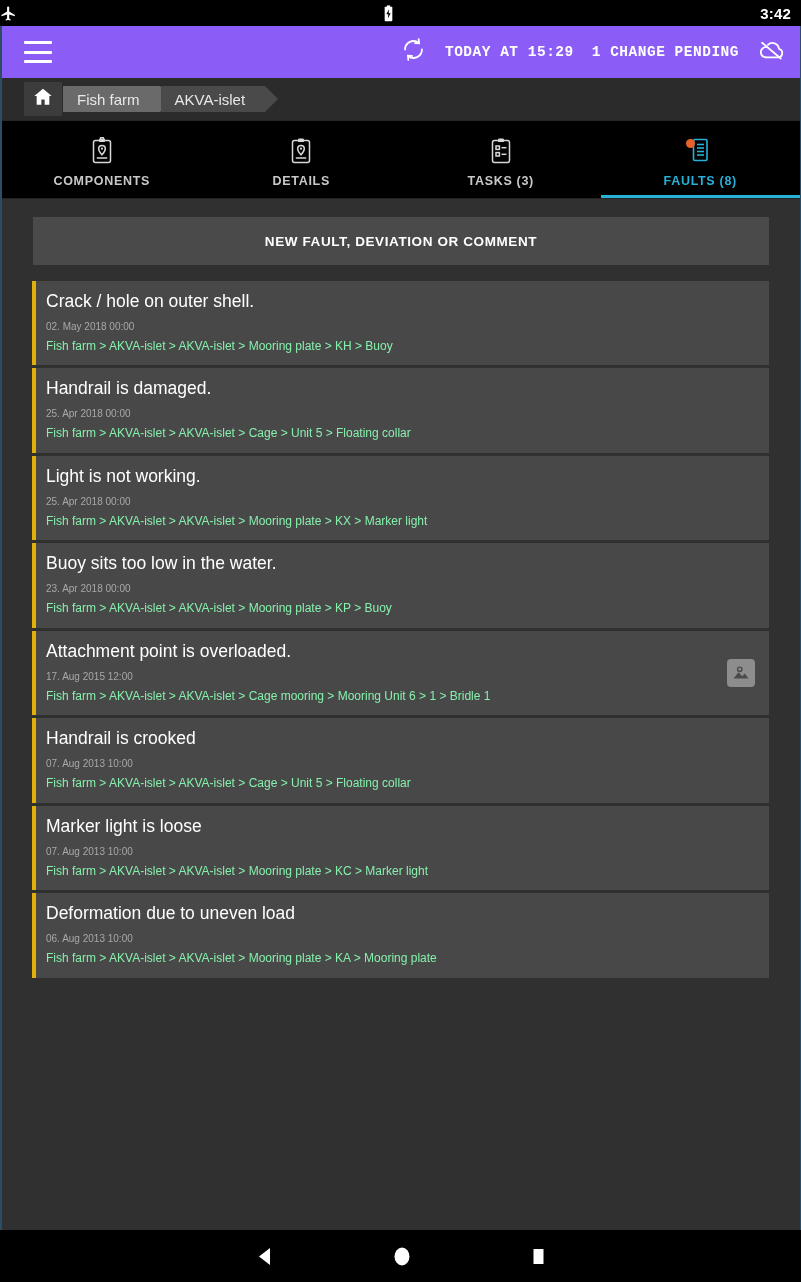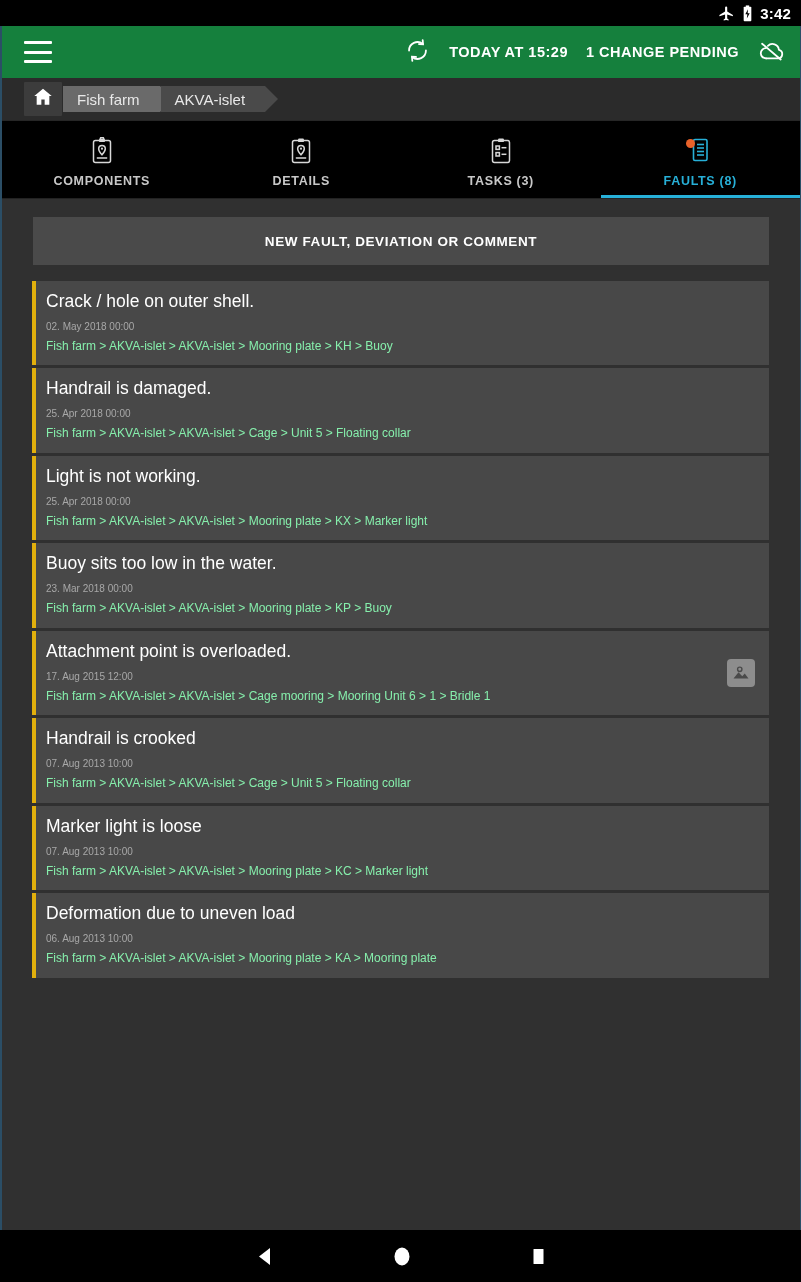--- a/index.html
+++ b/index.html
@@ -12,21 +12,21 @@
   .device {
     position: relative;
     width: 801px; height: 1282px;
     background: #000;
     display: flex; flex-direction: column;
   }
 
   
   .statusbar {
     height: 26px; background: #000;
-    display: flex; align-items: center; justify-content: flex-end;
+    display: flex; align-items: center; justify-content: space-between;
     padding-right: 10px; gap: 7px;
     flex: 0 0 26px;
   }
   .statusbar .sb-icon { display: flex; align-items: center; }
   .statusbar .sb-time {
     color: #fff; font-size: 15px; font-weight: bold;
     letter-spacing: 0.2px; line-height: 1;
   }
 
   
@@ -34,24 +34,25 @@
     flex: 1 1 auto;
     background: #303030;
     display: flex; flex-direction: column;
     border-left: 2px solid #2b4e66;
     border-right: 1px solid #2b4e66;
     overflow: hidden;
   }
 
   
   .actionbar {
-    height: 52px; background: #15803d;
+    height: 52px; background: #8b5cf6;
     display: flex; align-items: center;
     padding: 0 14px 0 22px;
     flex: 0 0 52px;
+    font-family: Liberation Mono, monospace;
   }
   .hamburger {
     width: 28px; height: 22px;
     display: flex; flex-direction: column; justify-content: space-between;
     cursor: pointer;
   }
   .hamburger span { display: block; height: 3px; background: #fff; border-radius: 1px; }
   .actionbar .spacer { flex: 1 1 auto; }
   .ab-right { display: flex; align-items: center; gap: 18px; }
   .ab-text {
@@ -319,21 +320,21 @@
         </div>
 
         <div class="fault-item">
           <div class="fault-title">Light is not working.</div>
           <div class="fault-date">25. Apr 2018 00:00</div>
           <div class="fault-path">Fish farm &gt; AKVA-islet &gt; AKVA-islet &gt; Mooring plate &gt; KX &gt; Marker light</div>
         </div>
 
         <div class="fault-item">
           <div class="fault-title">Buoy sits too low in the water.</div>
-          <div class="fault-date">23. Mar 2018 00:00</div>
+          <div class="fault-date">23. Apr 2018 00:00</div>
           <div class="fault-path">Fish farm &gt; AKVA-islet &gt; AKVA-islet &gt; Mooring plate &gt; KP &gt; Buoy</div>
         </div>
 
         <div class="fault-item">
           <div class="fault-title">Attachment point is overloaded.</div>
           <div class="fault-date">17. Aug 2015 12:00</div>
           <div class="fault-path">Fish farm &gt; AKVA-islet &gt; AKVA-islet &gt; Cage mooring &gt; Mooring Unit 6 &gt; 1 &gt; Bridle 1</div>
           <div class="fault-thumb">
             <svg width="20" height="20" viewBox="0 0 24 24">
               <path fill="#4a4a4a" d="M3 18.5 L9 11 L13.5 16 L16.5 12.5 L21 18.5 Z"></path>

